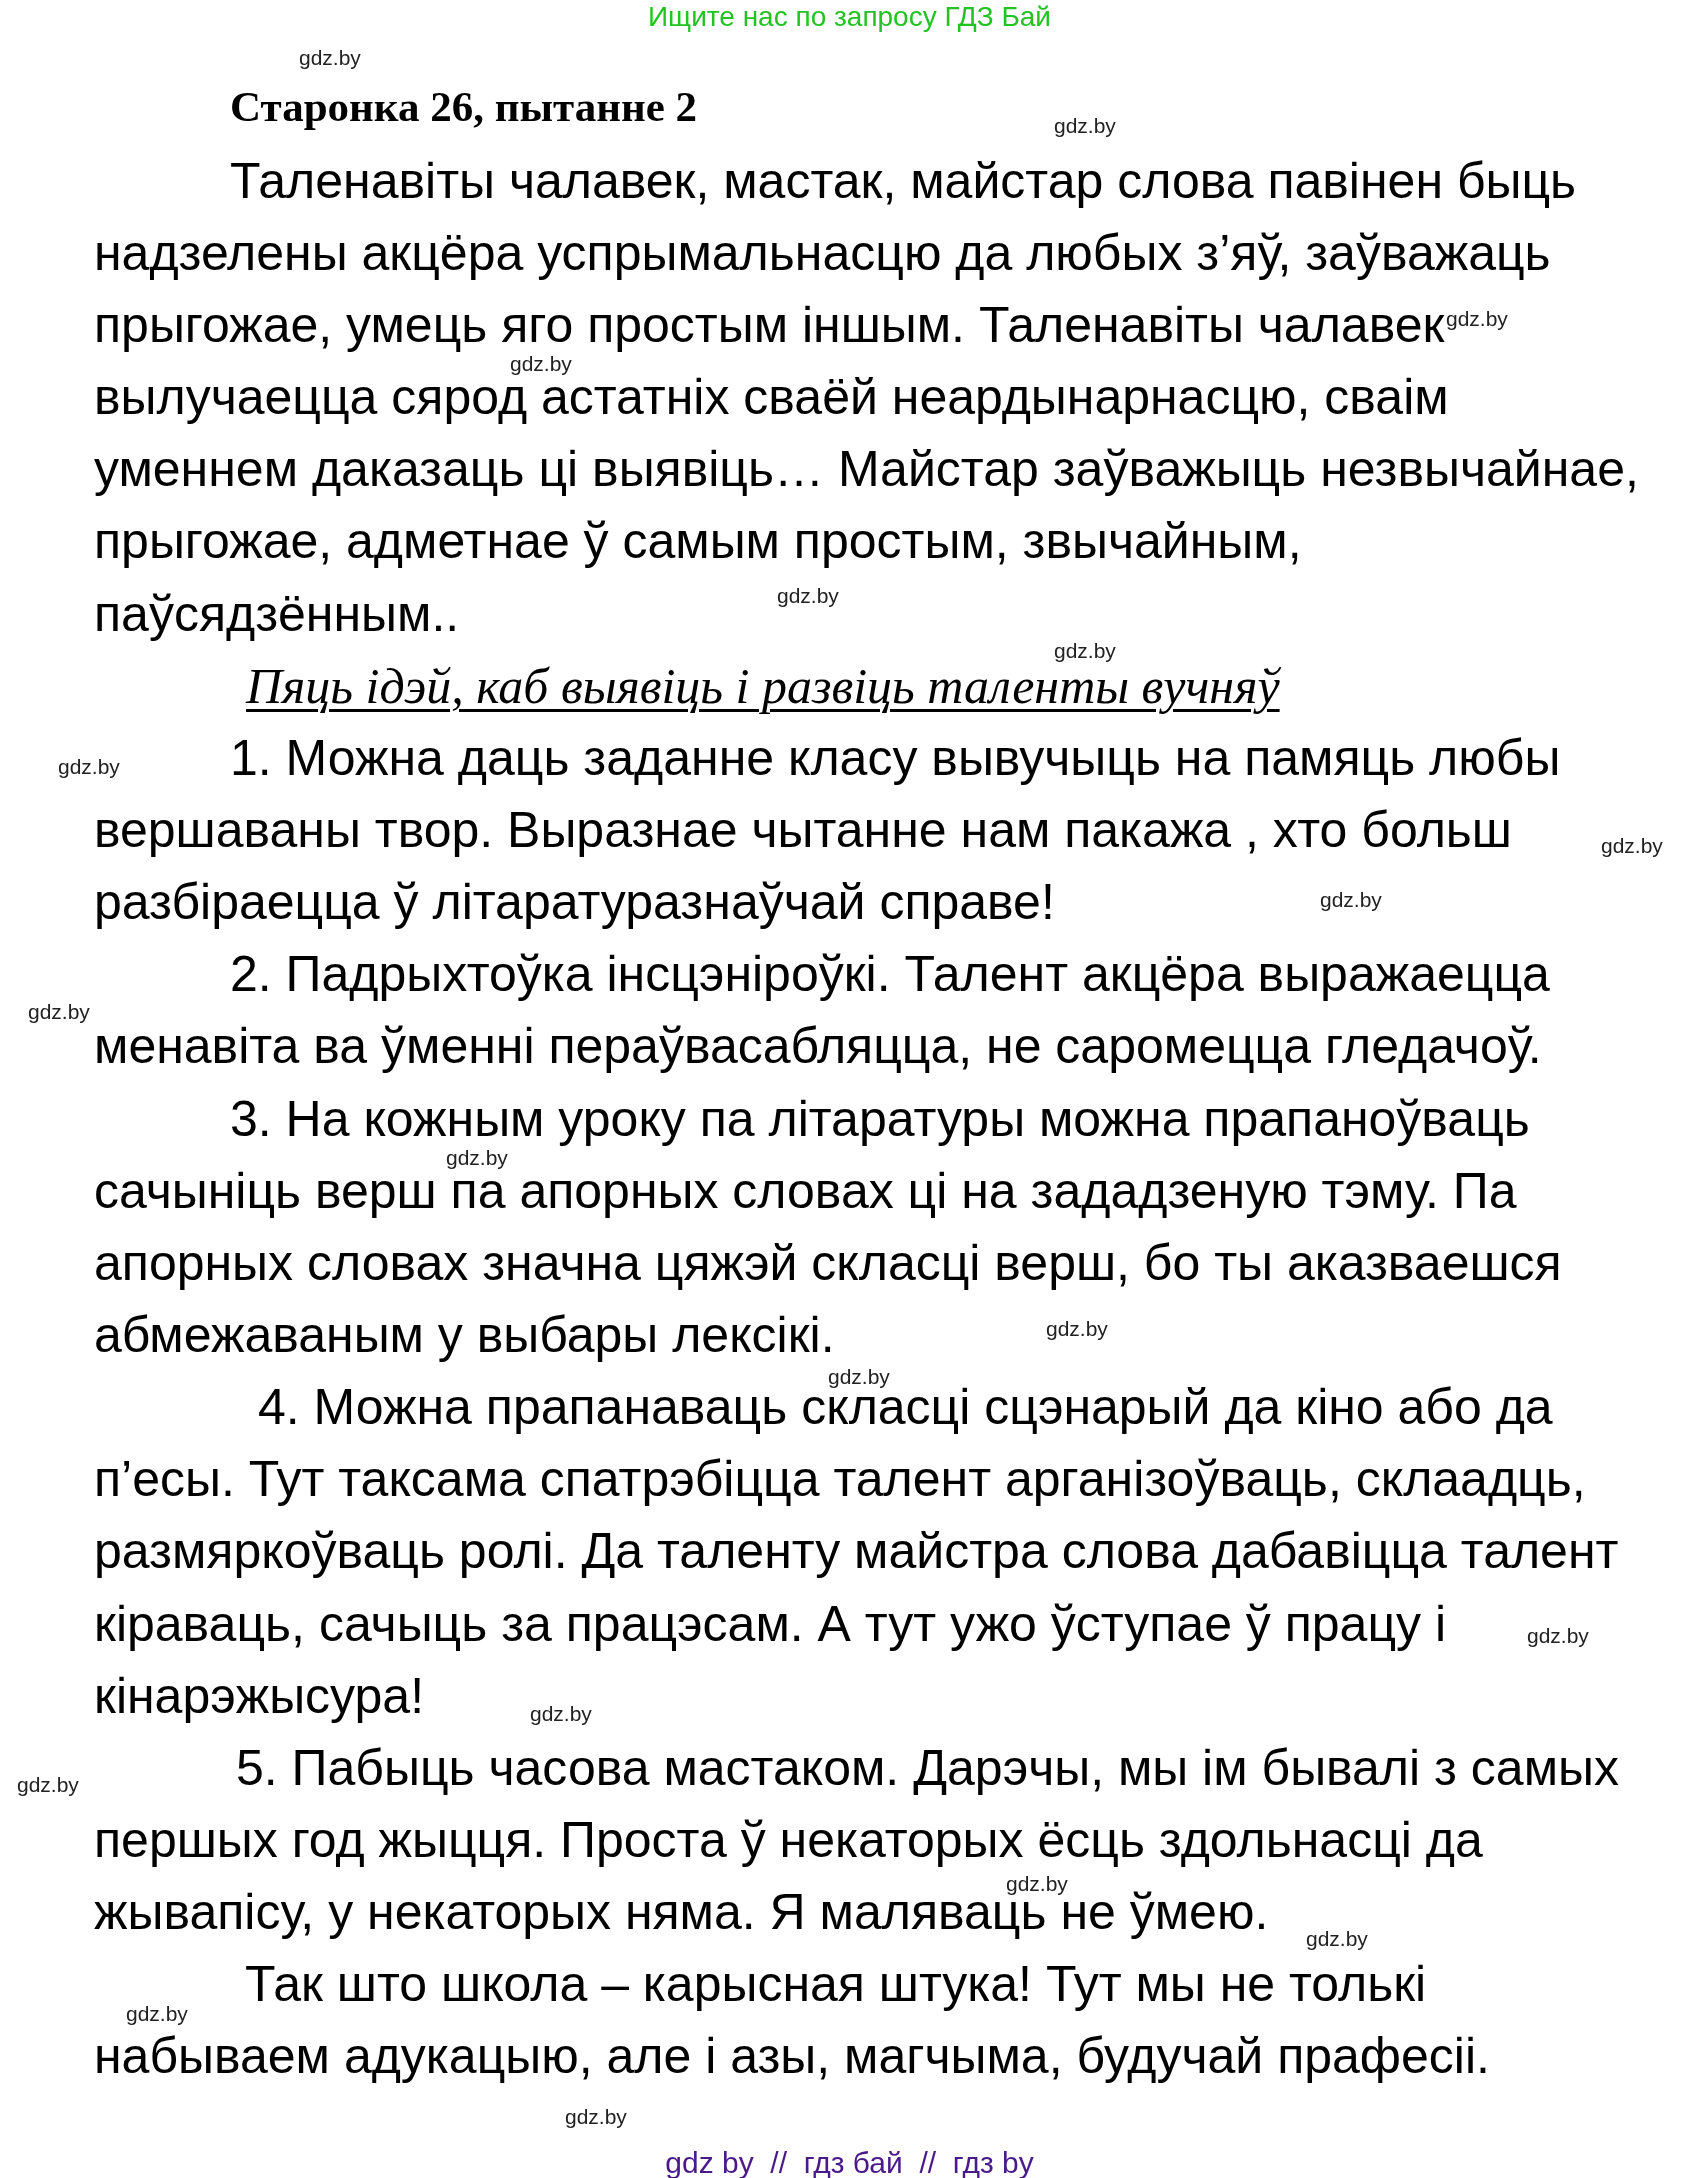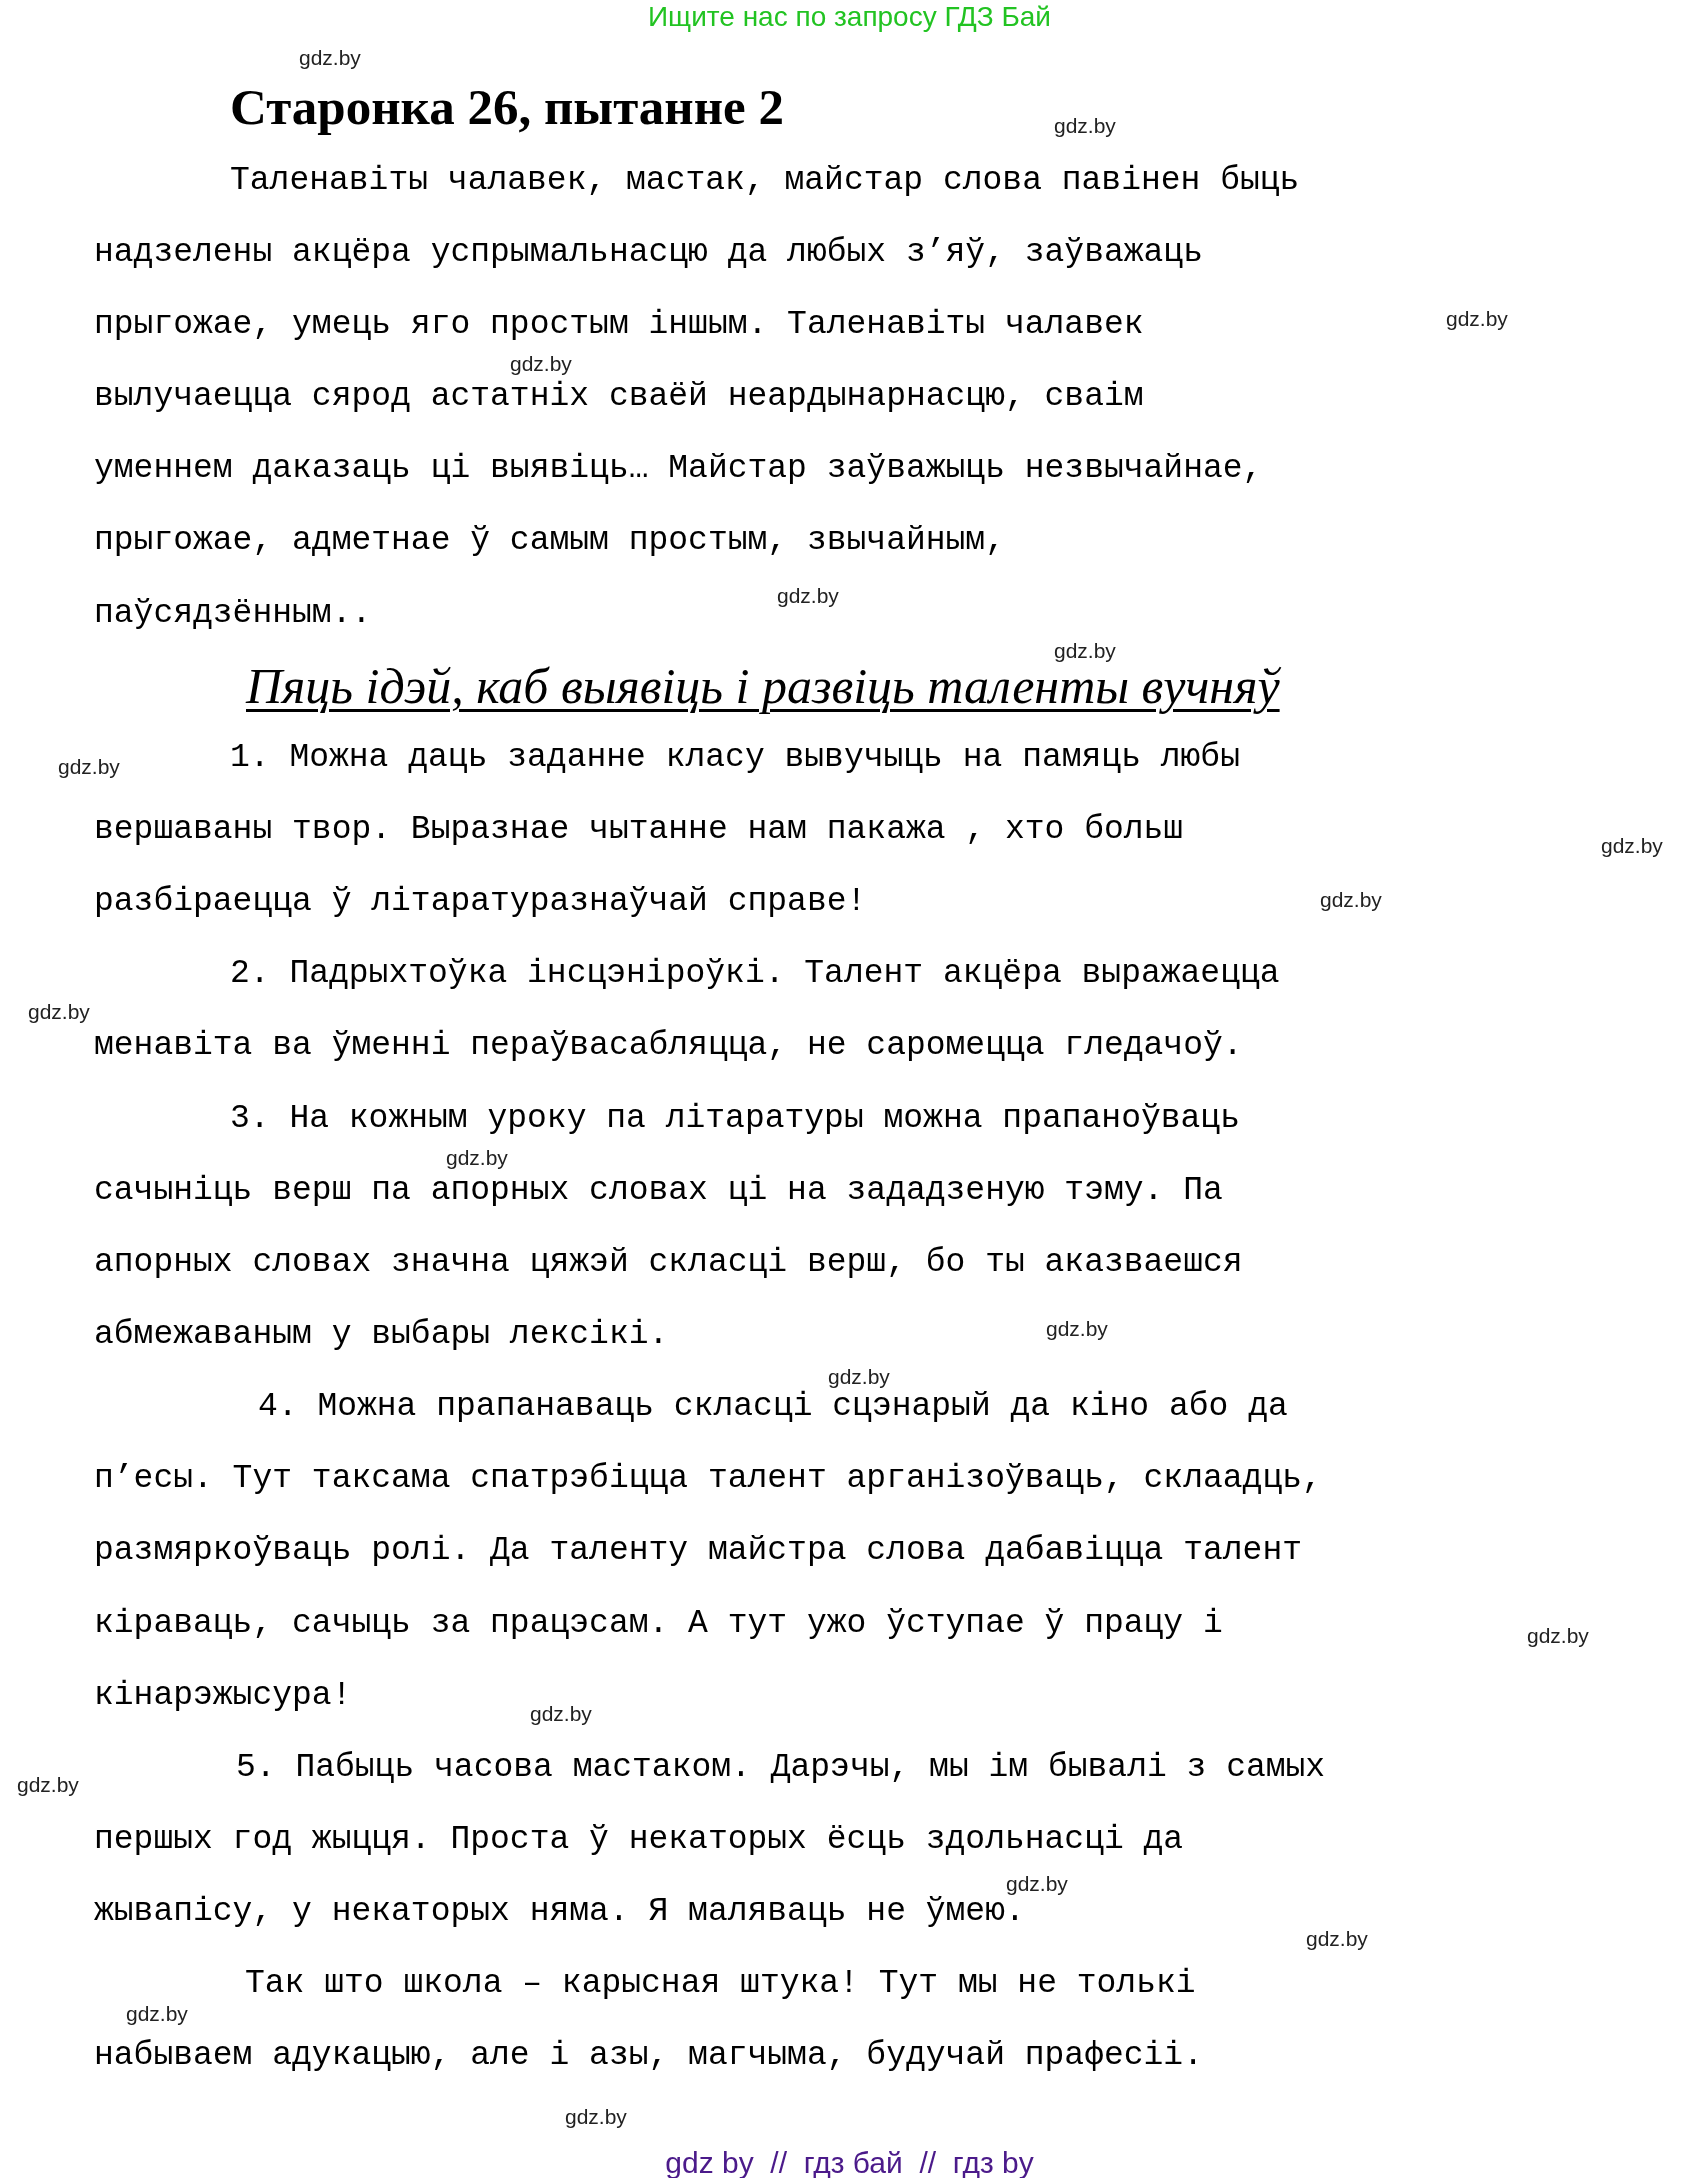--- a/index.html
+++ b/index.html
@@ -5,26 +5,26 @@
   html, body { margin: 0; padding: 0; background: #ffffff; }
   body { width: 1699px; height: 2178px; position: relative; overflow: hidden; }
   .top-banner {
     position: absolute; top: 0; left: 0; width: 1699px; text-align: center;
     font-family: "Liberation Sans", sans-serif; font-size: 28px; line-height: 34px;
     color: #22c322;
   }
   .page { position: absolute; left: 0; top: 0; width: 1699px; }
   .title {
     position: absolute; left: 230px; top: 79px;
-    font-family: "Liberation Serif", serif; font-weight: bold; font-size: 51px; line-height: 56px;
+    font-family: "Liberation Serif", serif; font-weight: bold; font-size: 43px; line-height: 56px;
     color: #000;
   }
   .line {
     position: absolute; white-space: nowrap;
-    font-family: Liberation Mono, monospace; font-size: 33px; line-height: 56px; color: #000;
+    font-family: Liberation Sans, sans-serif; font-size: 50px; line-height: 56px; color: #000;
   }
   .subheading {
     position: absolute; white-space: nowrap;
     font-family: "Liberation Serif", serif; font-style: italic; font-size: 50px; line-height: 56px;
     text-decoration: underline; text-decoration-thickness: 2.8px; text-underline-offset: 5.6px; color: #000;
   }
   .wm {
     position: absolute; font-family: "Liberation Sans", sans-serif; font-size: 21px; line-height: 32px;
     color: #222; white-space: nowrap;
   }

